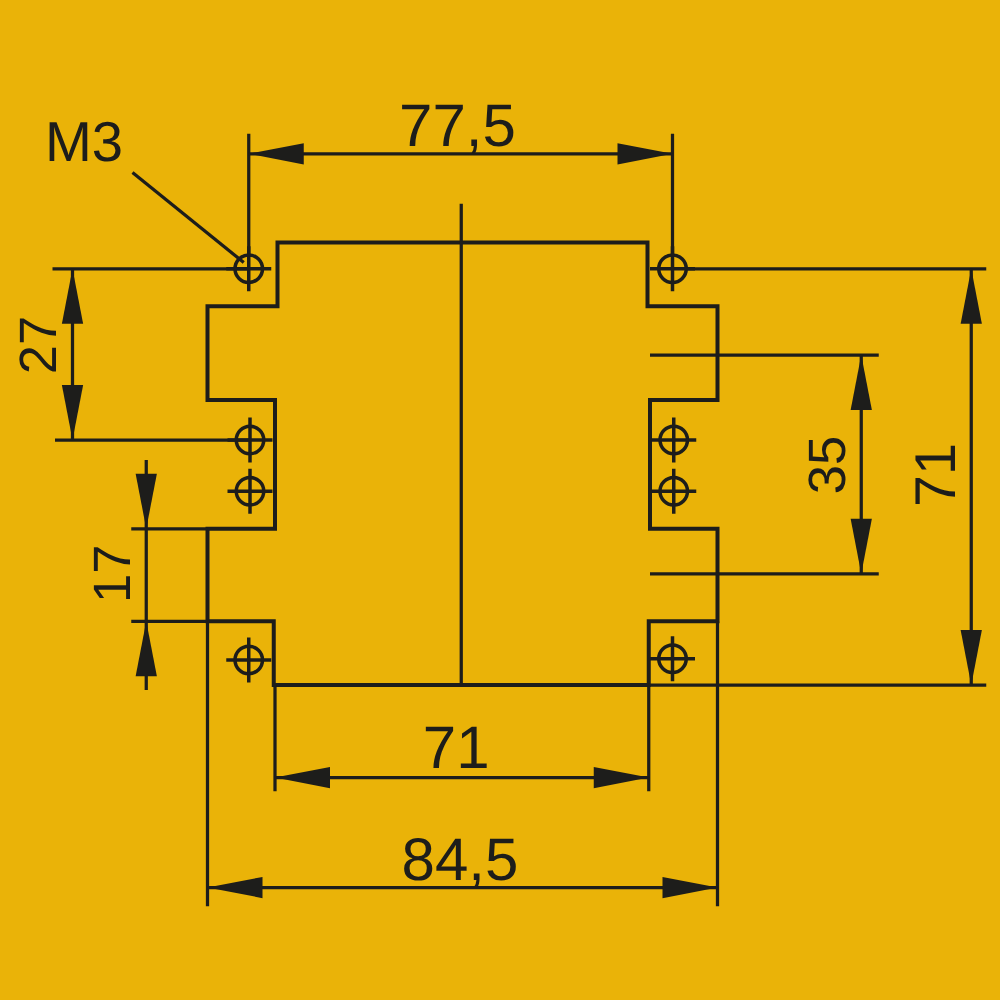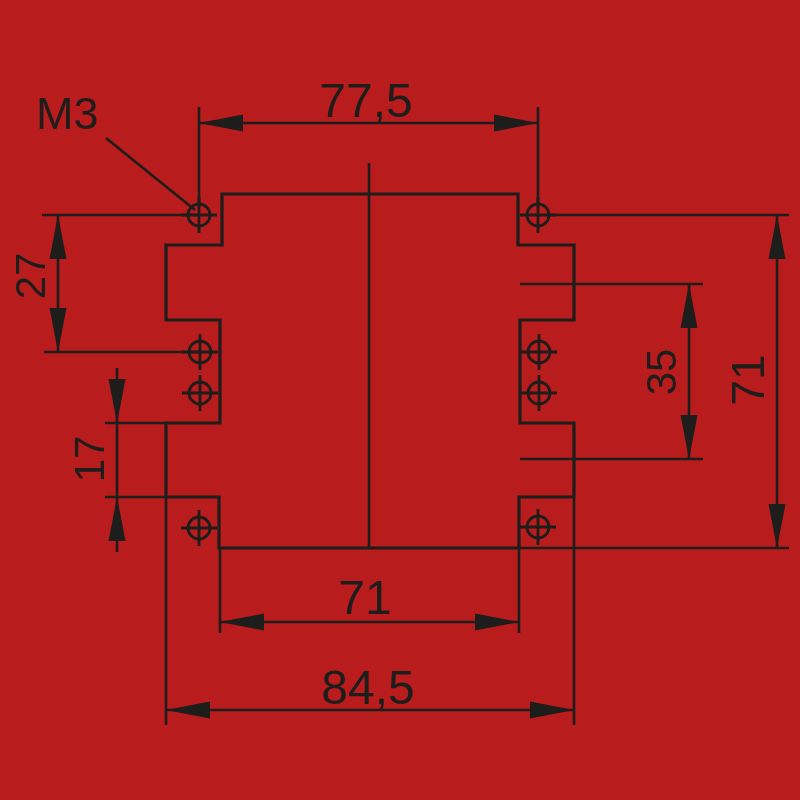--- a/index.html
+++ b/index.html
@@ -4,21 +4,21 @@
 <style>
   html, body {
     margin: 0;
     padding: 0;
     background: #ffffff;
   }
   .canvas {
     position: relative;
     width: 800px;
     height: 800px;
-    background: #b91c1c;
+    background: #eab308;
     overflow: hidden;
   }
   svg {
     display: block;
   }
   .stroke {
     stroke: var(--line, #1d1d1b);
     fill: none;
     stroke-width: 2.6;
     stroke-linecap: butt;

